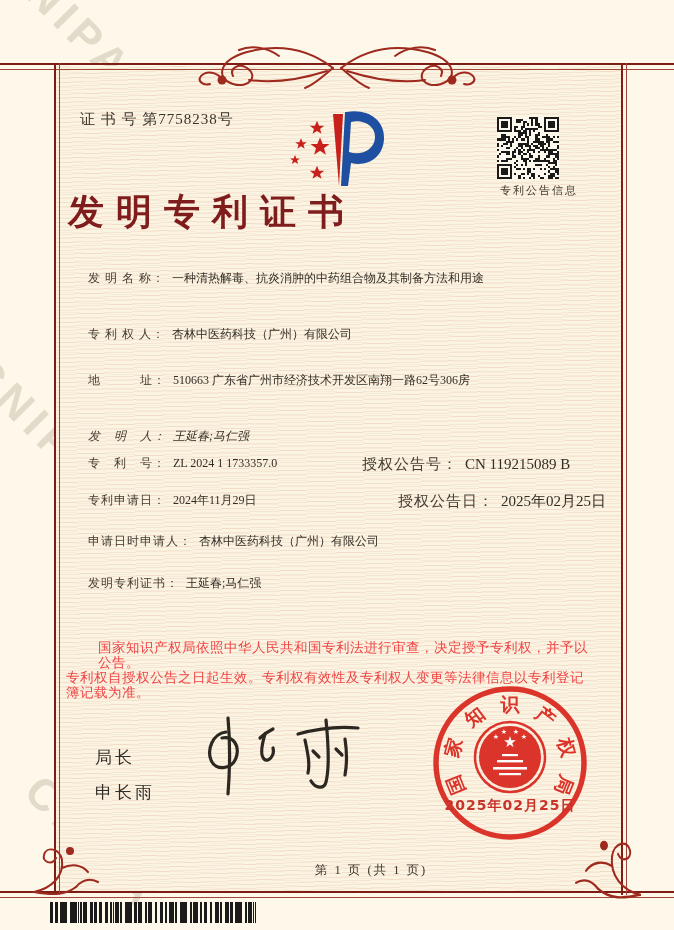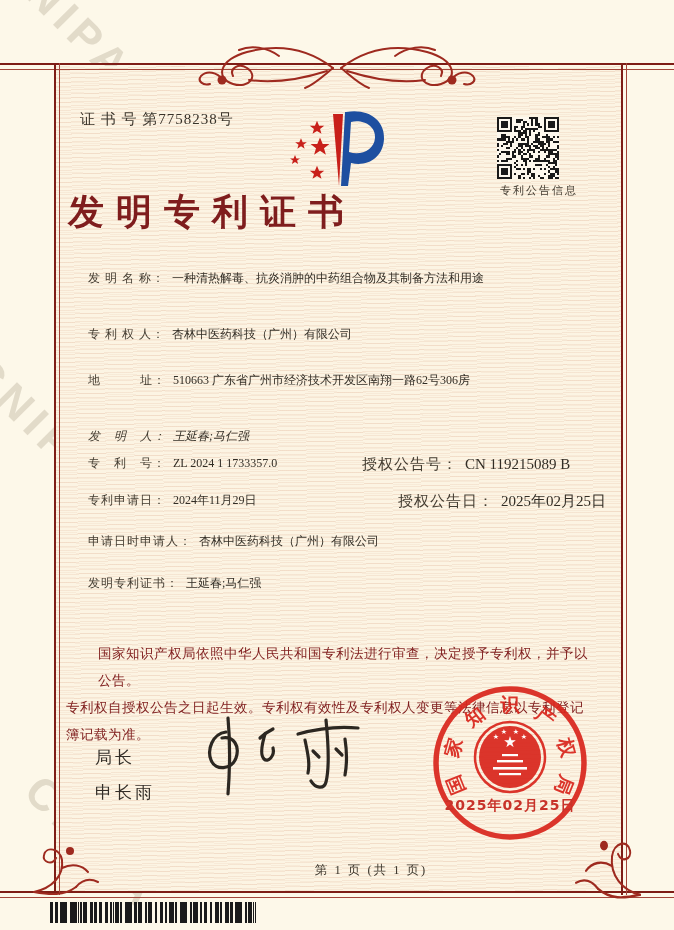--- a/index.html
+++ b/index.html
@@ -57,21 +57,21 @@
   .row{position:absolute;left:88px;font-size:12px;white-space:nowrap;color:#3b352c;}
   .row .lbl{letter-spacing:1px;color:#433c31;}
   .row .val{margin-left:7px;color:#322d25;}
   .r1{top:270px;} .r2{top:326px;} .r3{top:372px;} .r4{top:428px;font-style:italic;}
   .r5{top:455px;} .r5b{position:absolute;left:362px;top:455px;font-size:15px;white-space:nowrap;}
   .r6{top:492px;} .r6b{position:absolute;left:362px;top:492px;font-size:15px;white-space:nowrap;margin-left:36px;}
   .r7{top:533px;} .r8{top:575px;}
   .r5b .lbl,.r6b .lbl{letter-spacing:1px;color:#433c31;}
   .r5b .val,.r6b .val{margin-left:7px;color:#322d25;}
 
-  .legal{position:absolute;left:66px;top:640px;width:528px;font-size:13.5px;line-height:27px;color:#7f1d1d;letter-spacing:0.5px;}
+  .legal{position:absolute;left:66px;top:640px;width:528px;font-size:13.5px;line-height:15px;color:#ef4444;letter-spacing:0.5px;}
   .legal .l1{padding-left:32px;}
 
   .signer{position:absolute;left:95px;top:746px;font-family:"Liberation Sans","DejaVu Sans",sans-serif;font-size:17px;color:#332e28;letter-spacing:3px;}
   .signer .name{margin-top:12px;}
   .signature{position:absolute;left:198px;top:710px;}
 
   .seal{position:absolute;left:425px;top:678px;}
   .seal-char{fill:#d9251c;font-size:19px;font-weight:bold;text-anchor:middle;font-family:"DejaVu Sans",sans-serif;}
   .seal-date{fill:#c4231b;font-size:14px;font-weight:bold;text-anchor:middle;font-family:"DejaVu Sans",sans-serif;letter-spacing:1px;}
   .emblem-star{fill:#ffffff;text-anchor:middle;font-family:"DejaVu Sans",sans-serif;}

